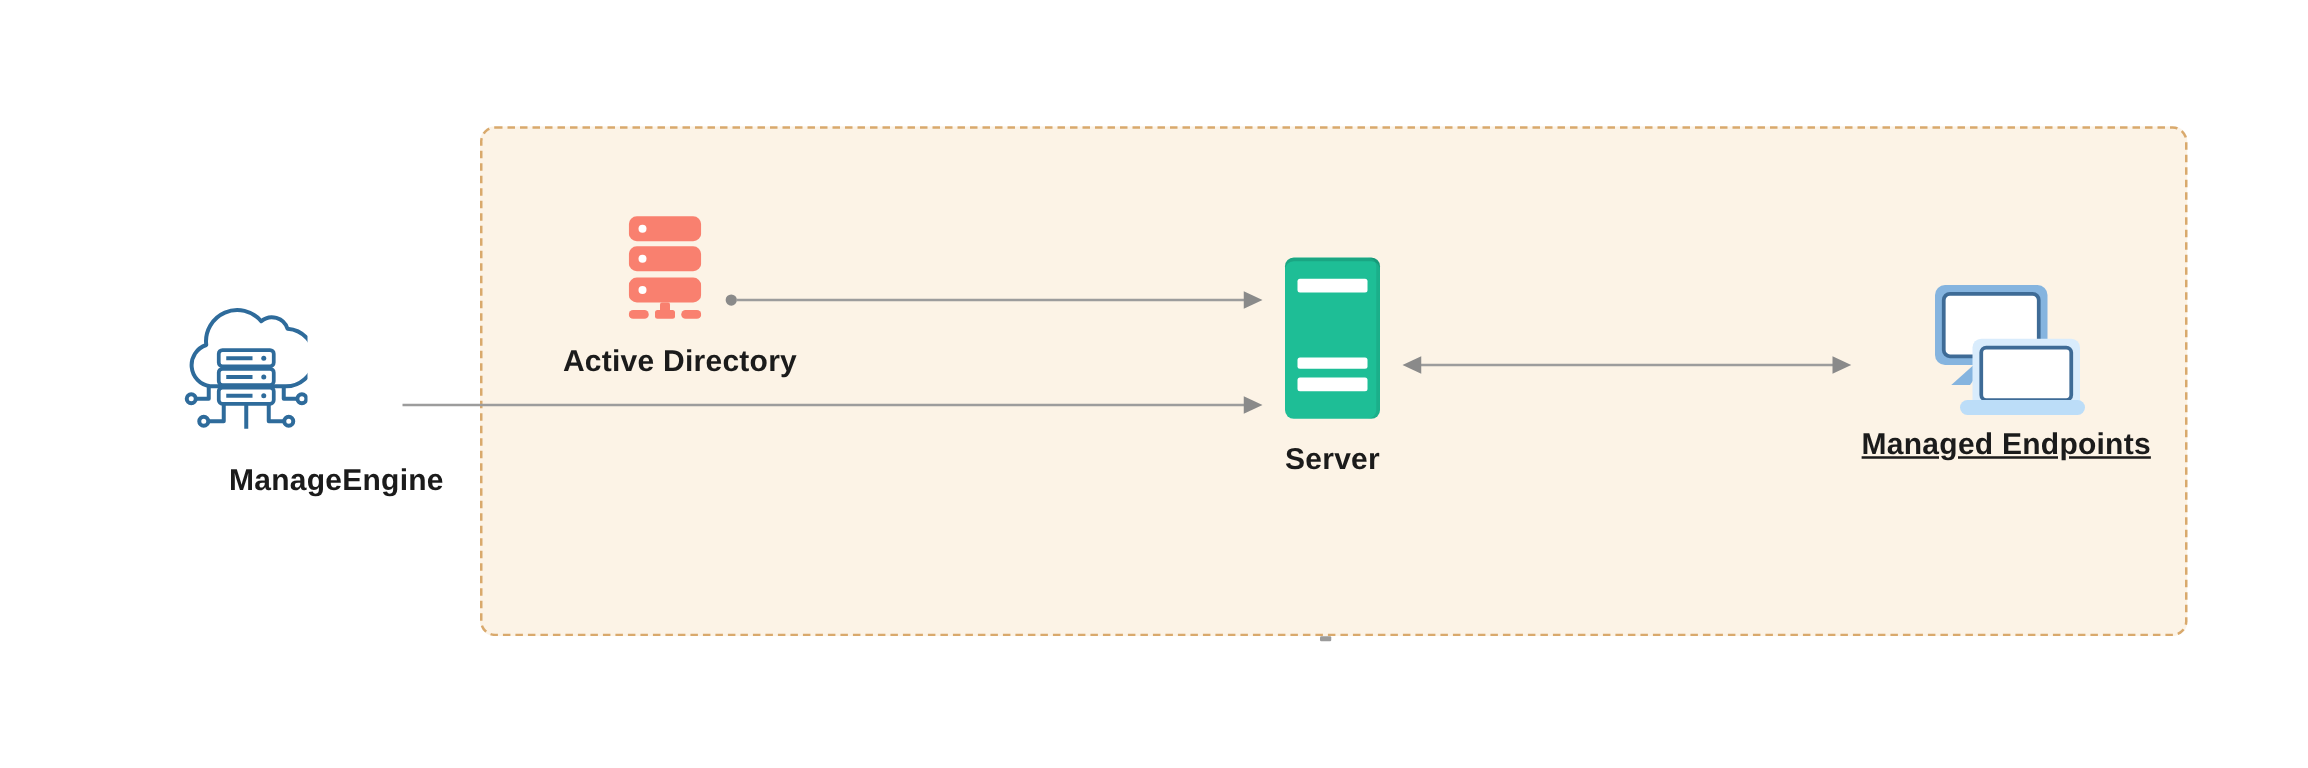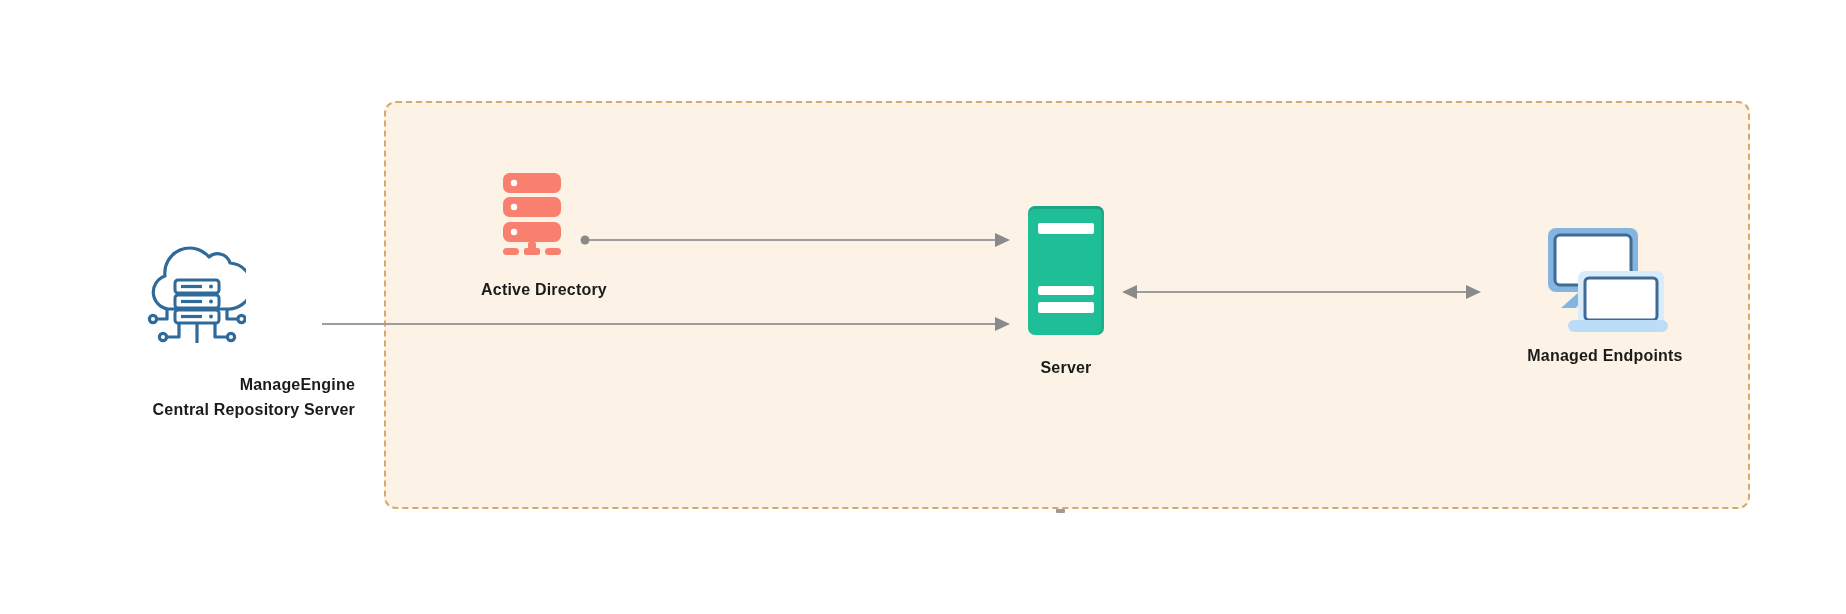--- a/index.html
+++ b/index.html
@@ -22,28 +22,28 @@
   }
 
   .connectors { position: absolute; left: 0; top: 0; width: 1846px; height: 614px; }
   .conn-line { stroke: var(--connector-line, #9C9C9C); stroke-width: 2; }
   .conn-head { fill: var(--connector-head, #8A8A8A); }
   .conn-dot  { fill: var(--connector-head, #8A8A8A); }
 
   .node { position: absolute; }
   .node-label {
     position: absolute;
-    font-weight: 700; font-size: 16px; line-height: 25px;
+    font-weight: 700; font-size: 24px; line-height: 25px;
     color: var(--text, #1B1B1B);
     text-align: center; letter-spacing: 0.2px;
   }
   .label-repo      { left: 35px;   top: 372px; width: 320px; text-align: right; }
   .label-ad        { left: 404px;  top: 277px; width: 280px; }
   .label-server    { left: 1018px; top: 355px; width: 96px;  }
-  .label-endpoints { left: 1455px; top: 343px; width: 300px; }
+  .label-endpoints { left: 1455px; top: 343px; width: 300px; text-decoration: underline; }
 
   
   .icon-repo { position: absolute; left: 146px; top: 240px; }
   .stroke-blue {
     stroke: var(--blue-outline, #2E6B9B);
     fill: none; stroke-width: 3.2; stroke-linejoin: round;
   }
   .fill-white-stroke-blue {
     stroke: var(--blue-outline, #2E6B9B);
     fill: #ffffff; stroke-width: 3; stroke-linejoin: round;
@@ -133,21 +133,20 @@
         <path class="stroke-blue" d="M69 84 V97 H81"></path>
         <path class="stroke-blue" d="M92 79 H81 V69"></path>
         <circle class="stroke-blue" cx="7" cy="79" r="3.6"></circle>
         <circle class="stroke-blue" cx="17" cy="97" r="3.6"></circle>
         <circle class="stroke-blue" cx="85" cy="97" r="3.6"></circle>
         <circle class="stroke-blue" cx="95.5" cy="79" r="3.6"></circle>
       </g>
     </svg>
     <div class="node-label label-repo">
       <span>ManageEngine</span><br>
-      <span>Central Repository Server</span>
     </div>
   </div>
 
   <div class="node">
     <svg class="icon-ad" width="58" height="84" viewBox="0 0 58 84" xmlns="http://www.w3.org/2000/svg">
       <rect class="fill-salmon" x="0" y="1" width="58" height="20" rx="6.5"></rect>
       <rect class="fill-salmon" x="0" y="25" width="58" height="20" rx="6.5"></rect>
       <rect class="fill-salmon" x="0" y="50" width="58" height="20" rx="6.5"></rect>
       <circle class="fill-white" cx="11" cy="11" r="3.2"></circle>
       <circle class="fill-white" cx="11" cy="35" r="3.2"></circle>

